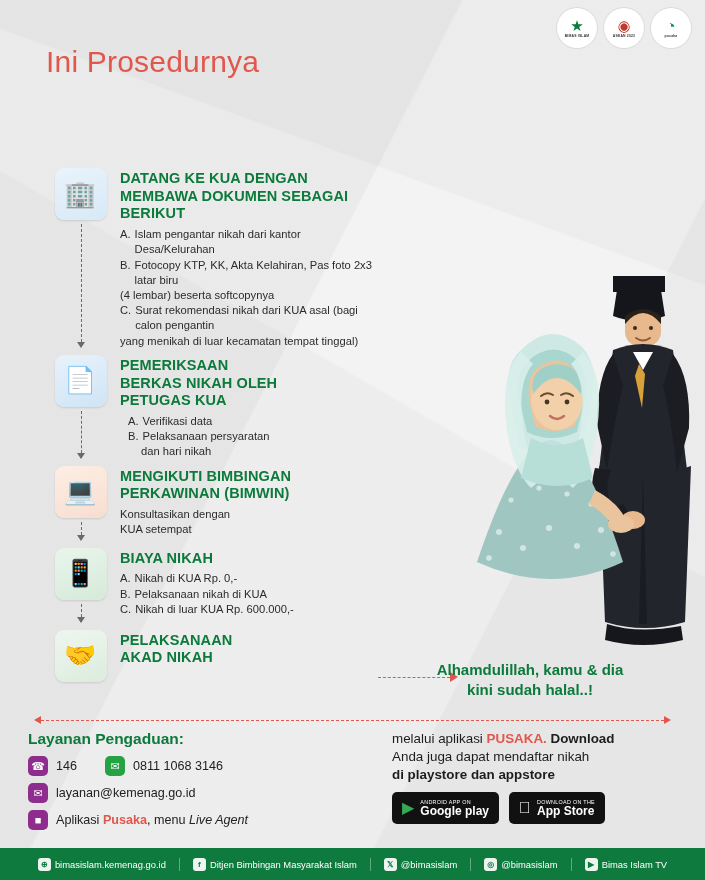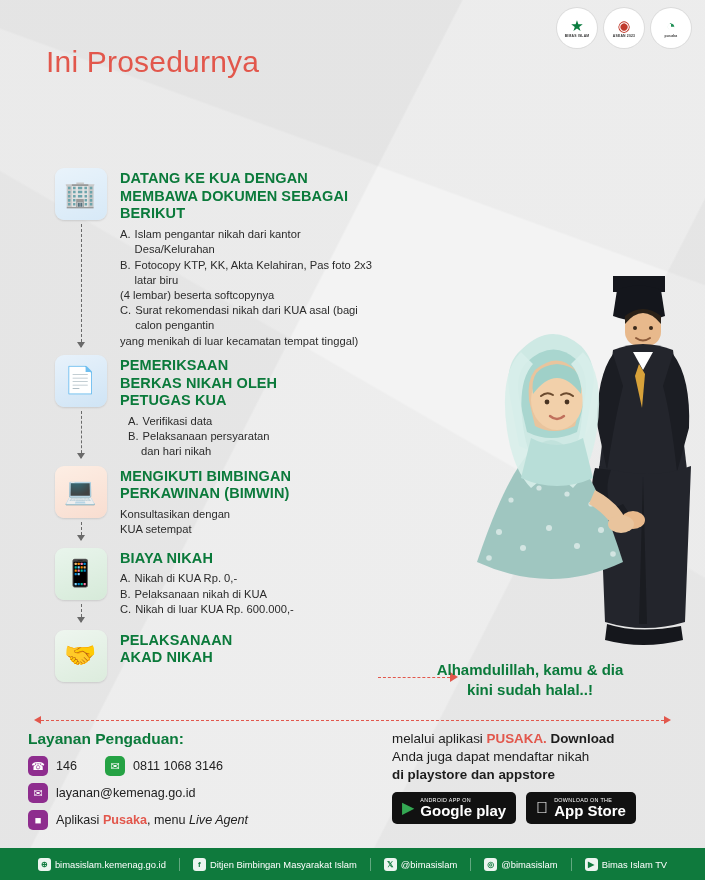--- a/index.html
+++ b/index.html
@@ -170,21 +170,21 @@
 
   .stores { position: absolute; left: 392px; top: 792px; display: flex; gap: 10px; z-index: 6; }
   .store {
     height: 32px; border-radius: 5px; background: #111;
     display: flex; align-items: center; gap: 6px; padding: 0 10px;
     color: #fff;
   }
   .store .g { font-size: 16px; line-height: 1; }
   .store .txts { display: flex; flex-direction: column; justify-content: center; }
   .store .t1 { font-size: 5.4px; letter-spacing: .3px; text-transform: uppercase; }
-  .store .t2 { font-size: 15px; font-weight: bold; line-height: 1.05; }
+  .store .t2 { font-size: 12px; font-weight: bold; line-height: 1.05; }
   .play-g { color: #34a853; }
 
   
   .bottombar {
     position: absolute; left: 0; right: 0; bottom: 0; height: 32px;
     background: #0f7a3d; display: flex; align-items: center;
     justify-content: center; gap: 13px; z-index: 7;
   }
   .bb-item { display: flex; align-items: center; gap: 4px; color: #fff; font-size: 9.4px; }
   .bb-ico {

